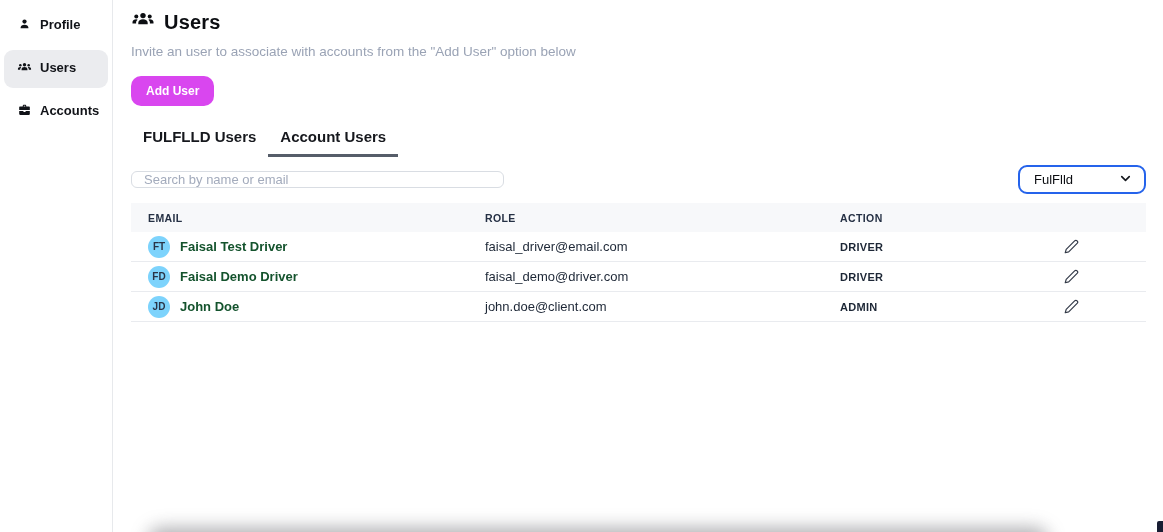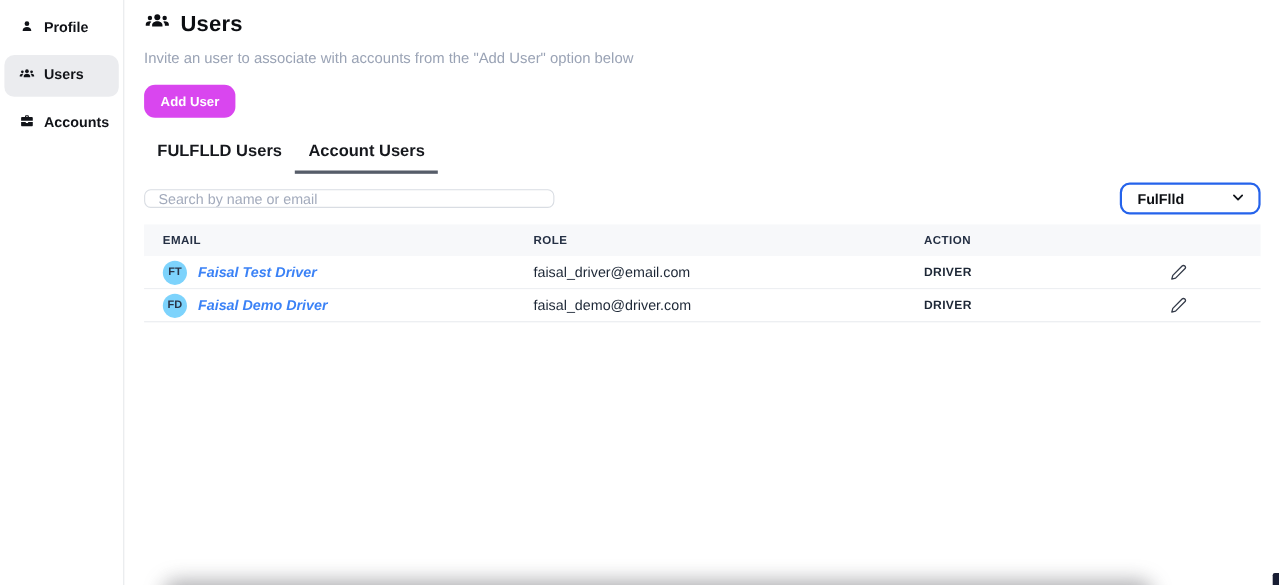--- a/index.html
+++ b/index.html
@@ -31,33 +31,33 @@
          border-bottom:3px solid transparent; cursor:pointer; }
   .tab.active { border-bottom-color:#565d69; }
 
   
   .filter-row { display:flex; justify-content:space-between; align-items:center; margin-top:8px; }
   .search-input { width:373px; height:17px; border:1px solid #d9dde3; border-radius:6px;
                   padding:0 12px; font-family:inherit; font-size:13px; color:#1d2736; outline:none; }
   .search-input::placeholder { color:#a3abbc; }
   .select-box { width:128px; height:29px; border:2px solid #2563eb; border-radius:9px; background:#fff;
                 display:flex; align-items:center; justify-content:space-between; padding:0 11px 0 14px;
-                font-size:13px; font-weight:700; color:#0c0e12; cursor:pointer; }
+                font-size:13px; font-weight:400; color:#0c0e12; cursor:pointer; }
   .select-box svg { width:15px; height:15px; color:#15181e; }
 
   
   .table { margin-top:9px; }
   .trow { display:grid; grid-template-columns:337px 355px 156px 1fr; align-items:center; padding-left:17px; }
   .thead { background:#f7f8fa; height:29px; }
   .th { font-size:10.5px; font-weight:700; letter-spacing:.4px; color:#253044; }
   .tr { height:30px; border-bottom:1px solid #e9ebef; background:#fff; }
   .name-cell { display:flex; align-items:center; gap:10px; }
   .avatar { width:22px; height:22px; border-radius:50%; background:#7dd3fc; color:#2a3447;
             font-size:10px; font-weight:700; display:flex; align-items:center; justify-content:center; flex:none; }
-  .name { font-size:13px; font-weight:700; color:#3b82f6;font-style:italic; }
+  .name { font-size:13px; font-weight:700; color:#14532d; }
   .email { font-size:13px; color:#1d2736; }
   .role { font-size:11px; font-weight:700; color:#1d2736; letter-spacing:.3px; }
   .edit-btn { background:none; border:none; padding:0; cursor:pointer; color:#343b49; line-height:0; }
   .edit-btn svg { width:15px; height:15px; }
 
   
   .bottom-shadow { position:absolute; left:148px; width:900px; top:528px; height:26px;
                    background:#6a6a70; border-radius:18px; filter:blur(9px); opacity:.55; pointer-events:none; }
   .corner-artifact { position:absolute; right:0; bottom:0; width:6px; height:11px;
                      background:#181d33; border-radius:2px 0 0 0; pointer-events:none; }
@@ -172,19 +172,34 @@
             <span class="role">DRIVER</span>
             <button class="edit-btn">
               <span>
                 <svg viewBox="0 0 24 24" fill="none" stroke="currentColor" stroke-width="1.9" stroke-linecap="round" stroke-linejoin="round" width="15" height="15">
                   <path d="M17 3a2.8 2.8 0 1 1 4 4L7.5 20.5 2 22l1.5-5.5L17 3z"></path>
                 </svg>
               </span>
             </button>
           </div>
 
+          <div class="trow tr">
+            <div class="name-cell">
+              <span class="avatar">JD</span>
+              <span class="name">John Doe</span>
+            </div>
+            <span class="email">john.doe@client.com</span>
+            <span class="role">ADMIN</span>
+            <button class="edit-btn">
+              <span>
+                <svg viewBox="0 0 24 24" fill="none" stroke="currentColor" stroke-width="1.9" stroke-linecap="round" stroke-linejoin="round" width="15" height="15">
+                  <path d="M17 3a2.8 2.8 0 1 1 4 4L7.5 20.5 2 22l1.5-5.5L17 3z"></path>
+                </svg>
+              </span>
+            </button>
+          </div>
         </div>
     </div>
   </main>
 
   <div class="bottom-shadow"></div>
   <div class="corner-artifact"></div>
 </div>
 
 </body></html>

